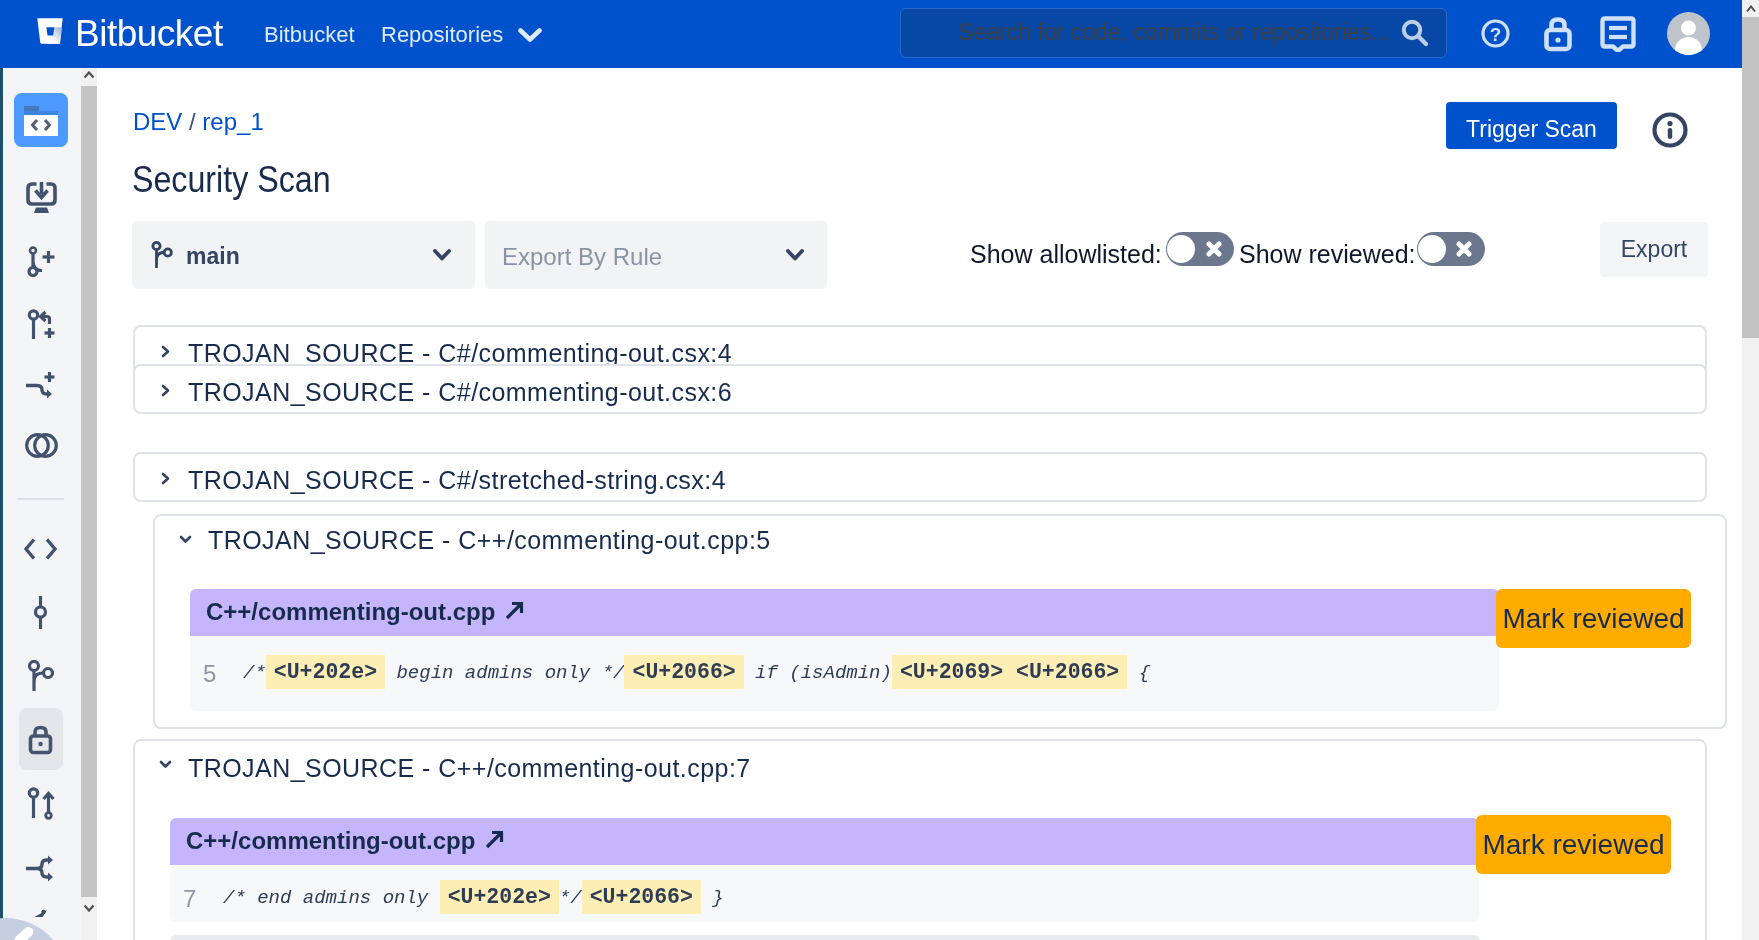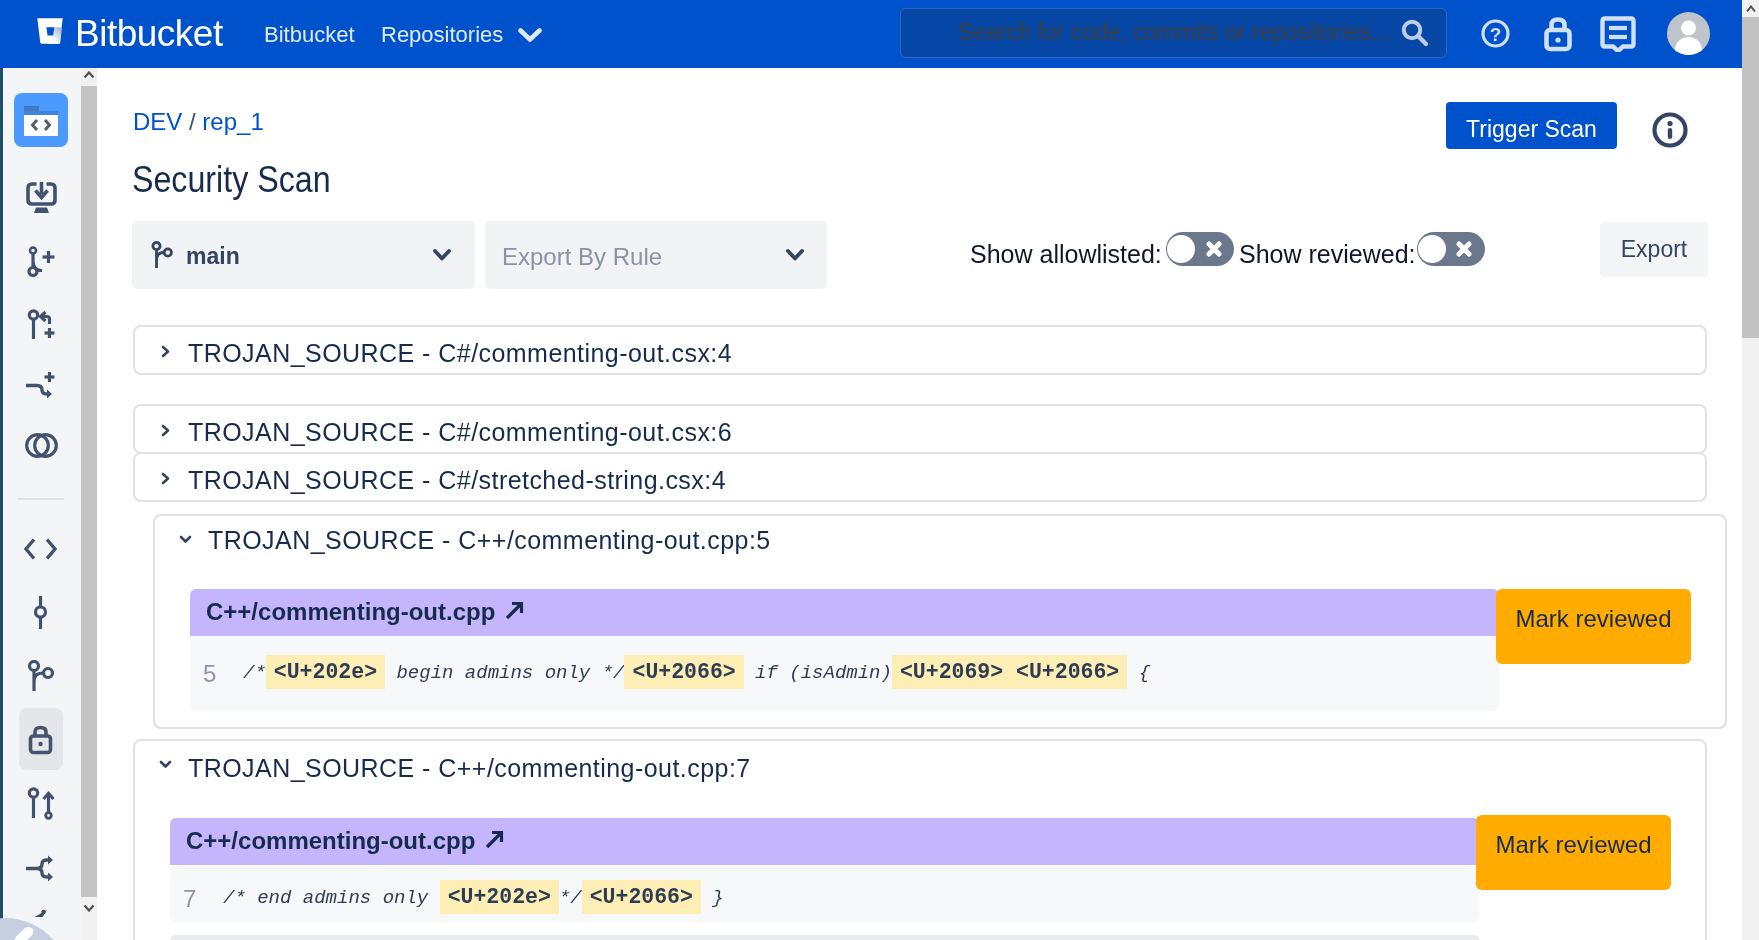--- a/index.html
+++ b/index.html
@@ -42,22 +42,22 @@
 .panel { left:133px; width:1574px; background:#fff; border:2px solid #DFE2E7; border-radius:8px; }
 .ptitle { position:absolute; left:53px; font-size:25px; letter-spacing:0.45px; color:#172B4D; white-space:nowrap; }
 .chev { position:absolute; left:22px; }
 .fhead { position:absolute; left:35px; width:1309px; height:47px; background:#c4b5fd; border-radius:6px 6px 0 0; }
 .fname { position:absolute; left:16px; top:9px; font-size:24px; font-weight:700; color:#172B4D; }
 .codebox { position:absolute; left:35px; width:1309px; background:#F7F8FA; border-radius:0 0 6px 6px; }
 .codeline { position:absolute; left:53px; white-space:pre; font-family:"Liberation Mono", monospace;
   font-style:italic; font-size:19px; color:#2E3D55; }
 .lnum { position:absolute; left:13px; font-family:"Liberation Sans", sans-serif; font-size:24px; color:#8C96A8; }
 .hl { background:#FCEEB5; font-style:normal; font-size:21.5px; padding:5px 8px;font-weight:bold; }
-.mark { position:absolute; left:1341px; width:195px; height:75px; background:#FFAB00; border-radius:6px;
-  color:#172B4D; font-size:24px; text-align:center; line-height:59px; }
+.mark { position:absolute; left:1341px; width:195px; height:59px; background:#FFAB00; border-radius:6px;
+  color:#172B4D; font-size:28px; text-align:center; line-height:59px; }
 svg { display:block; }
 </style>
 </head>
 <body>
 <div id="root">
 
   <div class="abs" id="nav"></div>
   <svg class="abs" style="left:36px;top:17px" width="28" height="28" viewBox="0 0 28 28">
     <defs>
         <linearGradient id="bkt" x1="1" y1="0.1" x2="0.2" y2="1">
@@ -259,21 +259,21 @@
     <path d="M5 5 L15 15 M15 5 L5 15" stroke="#fff" stroke-width="5" stroke-linecap="round"></path>
   </svg>
   <div class="abs" id="export">Export</div>
 
   <div class="abs panel" style="top:325px;height:50px;">
     <svg class="chev" style="top:18px;left:26px" width="9" height="13" viewBox="0 0 9 13">
       <path d="M2 2 L7 6.5 L2 11" fill="none" stroke="#344563" stroke-width="2.6" stroke-linecap="round" stroke-linejoin="round"></path>
     </svg>
     <div class="ptitle" style="top:12px">TROJAN_SOURCE - C#/commenting-out.csx:4</div>
   </div>
-  <div class="abs panel" style="top:364px;height:50px;margin-top:40px;">
+  <div class="abs panel" style="top:364px;height:50px;">
     <svg class="chev" style="top:18px;left:26px" width="9" height="13" viewBox="0 0 9 13">
       <path d="M2 2 L7 6.5 L2 11" fill="none" stroke="#344563" stroke-width="2.6" stroke-linecap="round" stroke-linejoin="round"></path>
     </svg>
     <div class="ptitle" style="top:12px">TROJAN_SOURCE - C#/commenting-out.csx:6</div>
   </div>
   <div class="abs panel" style="top:452px;height:50px;">
     <svg class="chev" style="top:18px;left:26px" width="9" height="13" viewBox="0 0 9 13">
       <path d="M2 2 L7 6.5 L2 11" fill="none" stroke="#344563" stroke-width="2.6" stroke-linecap="round" stroke-linejoin="round"></path>
     </svg>
     <div class="ptitle" style="top:12px">TROJAN_SOURCE - C#/stretched-string.csx:4</div>

